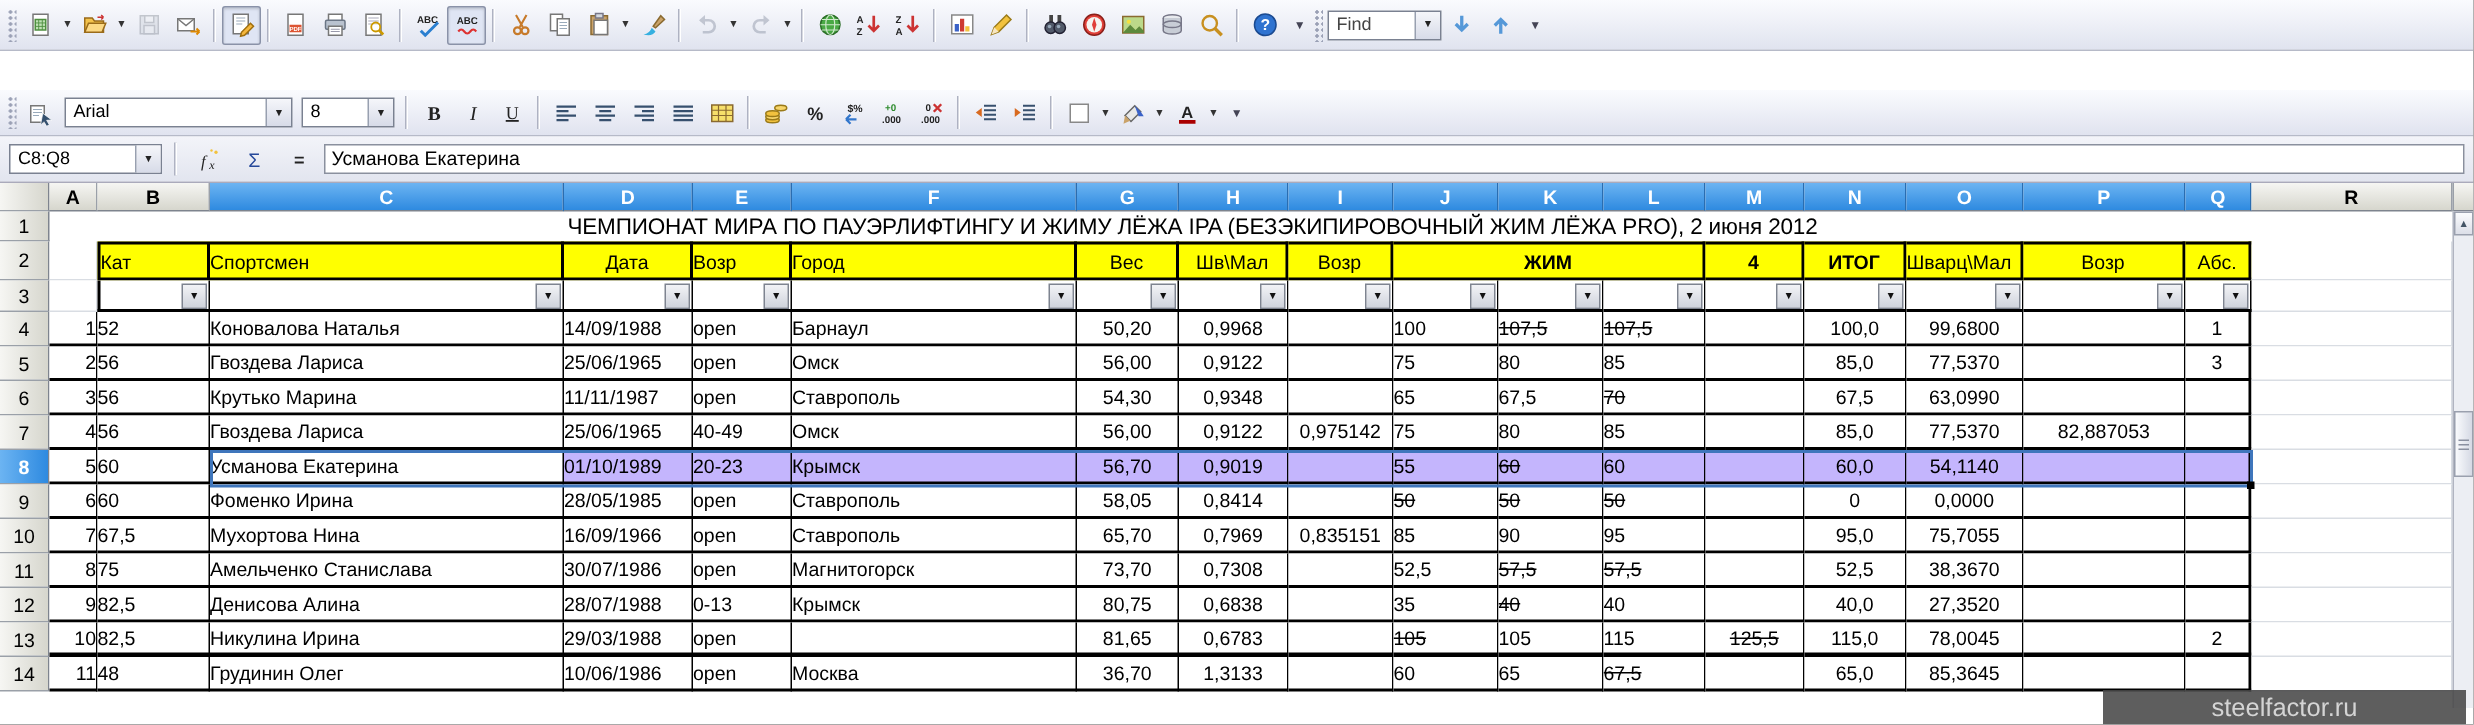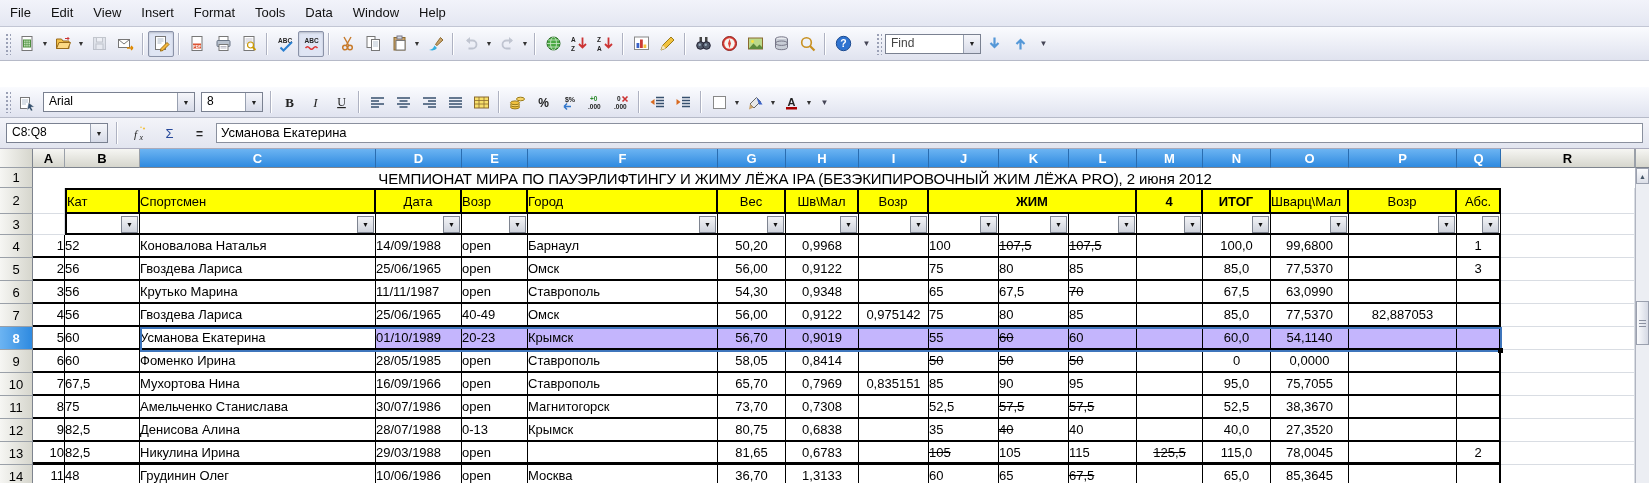--- a/index.html
+++ b/index.html
@@ -89,31 +89,20 @@
   
   .watermark{position:absolute;right:5px;bottom:0;width:242px;height:23px;background:rgba(72,72,72,.88);
              color:#d4d4d4;font-size:17px;display:flex;align-items:center;justify-content:center;}
 </style>
 </head>
 <body>
 
 <div class="screen">
 
 
-  <div class="menubar" id="menubar">
-      <div class="menuitem">File</div>
-      <div class="menuitem">Edit</div>
-      <div class="menuitem">View</div>
-      <div class="menuitem">Insert</div>
-      <div class="menuitem">Format</div>
-      <div class="menuitem">Tools</div>
-      <div class="menuitem">Data</div>
-      <div class="menuitem">Window</div>
-      <div class="menuitem">Help</div>
-    </div>
 
   <div class="tb std" id="stdbar">
       <span class="grip"></span>
       <span class="btn">
         <span>
           <svg width="17" height="17" viewBox="0 0 17 17">
             <rect x="3" y="1.5" width="10" height="14" fill="#fff" stroke="#777"></rect>
             <rect x="4.5" y="5" width="7" height="7" fill="#bfe0b4" stroke="#4e8f3f"></rect>
             <path d="M4.5 7.3h7M4.5 9.6h7M6.8 5v7M9.2 5v7" stroke="#4e8f3f" stroke-width=".6" fill="none"></path>
           </svg>
@@ -360,21 +349,21 @@
       <span class="btn">
         <span>
           <svg width="17" height="17" viewBox="0 0 17 17">
             <circle cx="8.5" cy="8.5" r="7.2" fill="#2f73d0" stroke="#1b4a90"></circle>
             <text x="8.5" y="12.3" font-size="10.5" font-weight="bold" fill="#fff" text-anchor="middle">?</text>
           </svg>
         </span>
       </span>
       <span class="overflow">▼</span>
       <span class="grip"></span>
-      <div class="combo" style="width:96px">
+      <div class="combo" style="width:76px">
         <span class="cval grey">Find</span>
         <span class="cbtn">▼</span>
       </div>
       <span class="btn">
         <span>
           <svg width="17" height="17" viewBox="0 0 17 17">
             <path d="M8.5 2.5 v9.5 M4.5 8 l4 4 4-4" stroke="#5598d8" stroke-width="2.2" fill="none"></path>
           </svg>
         </span>
       </span>
@@ -952,13 +941,16 @@
     <div class="vscroll" id="vscroll" style="right: 0px; top: 19px; height: 331px;">
       <div class="sbtn">▲</div>
       <div class="thumb" id="sthumb" style="top: 133px; height: 44px;">
           <i></i>
           <i></i>
           <i></i>
         </div>
     </div>
   </div>
 
+  <div class="watermark">
+    <span>steelfactor.ru</span>
+  </div>
 </div>
 
 </body></html>

